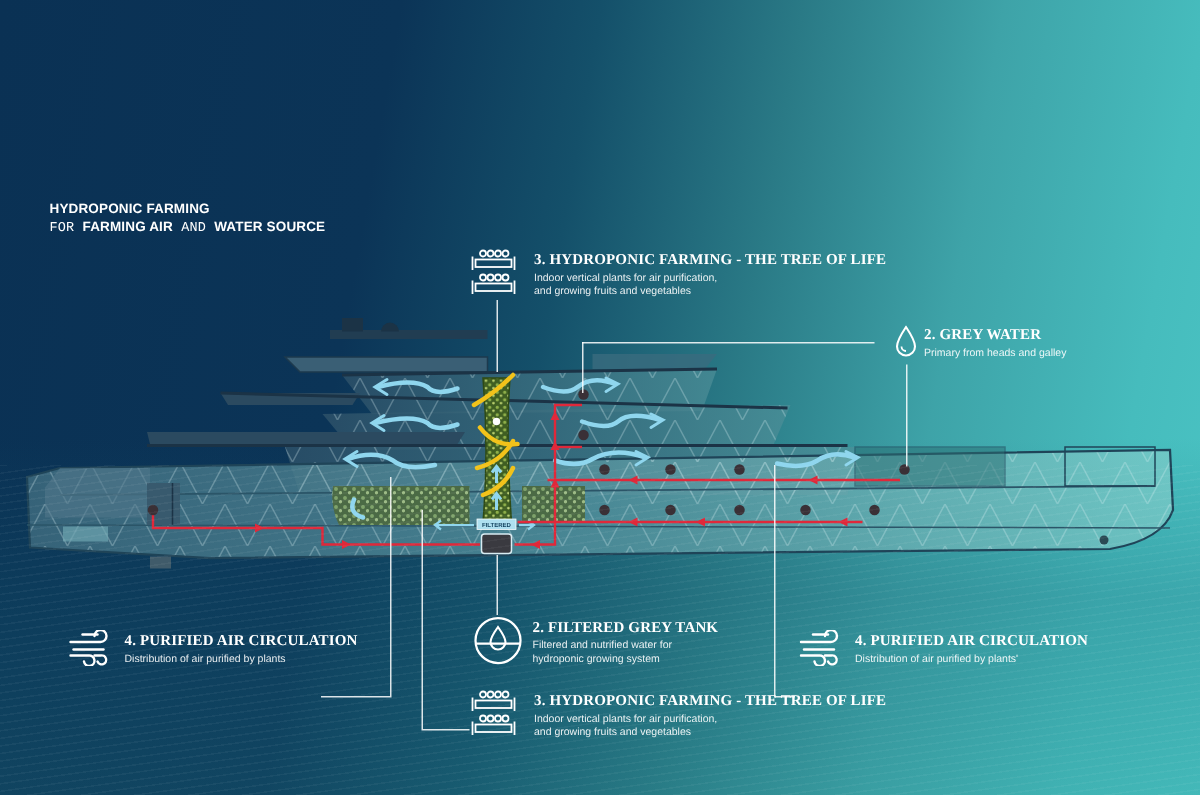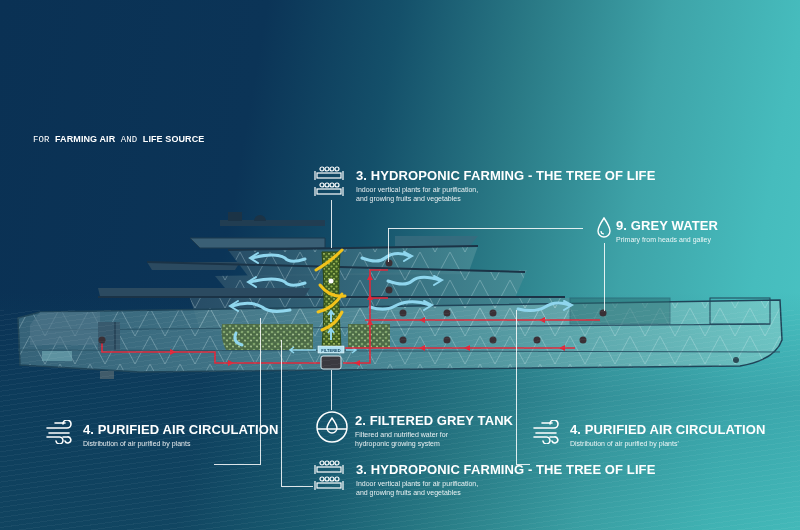--- a/index.html
+++ b/index.html
@@ -16,34 +16,35 @@
   #stage::after {
     content:""; position:absolute; left:0; right:0; bottom:0; height:220px;
     background: repeating-linear-gradient(172deg, rgba(255,255,255,0.045) 0px, rgba(255,255,255,0.045) 1px, transparent 1px, transparent 5px);
     pointer-events:none;
   }
   .heading { position:absolute; left:33px; top:133px; color:#fff; font-size:9px; line-height:12px; letter-spacing:0.1px; }
   .heading b { font-weight:bold; }
   .heading .light { font-weight:normal;font-family:Liberation Mono, monospace; }
 
   .callout { position:absolute; color:#fff; }
-  .callout .title { font-size:13px; font-weight:bold; letter-spacing:0.1px; white-space:nowrap; }
+  .callout .title { font-size:10px; font-weight:bold; letter-spacing:0.1px; white-space:nowrap;font-family:Liberation Serif, serif; }
   .callout .desc { font-size:7px; line-height:9px; opacity:0.9; white-space:nowrap; margin-top:2px; }
   .callout .icon { position:absolute; }
 
   svg.ship { position:absolute; left:0; top:0; }
   .line { position:absolute; background:rgba(255,255,255,0.85); }
 </style>
 </head>
 <body>
 
 <div id="stage">
 
   <div class="heading">
-    <div><span class="light">FOR </span><b>FARMING AIR</b><span class="light"> AND </span><b>LIFE SOURCE</b></div>
+    <div><b>HYDROPONIC FARMING</b></div>
+    <div><span class="light">FOR </span><b>FARMING AIR</b><span class="light"> AND </span><b>WATER SOURCE</b></div>
   </div>
 
   <svg class="ship" width="800" height="530" viewBox="0 0 800 530">
     <defs>
       <linearGradient id="hullGrad" x1="0" y1="0" x2="1" y2="0">
         <stop offset="0" stop-color="#3d6a7e" stop-opacity="0.85"></stop>
         <stop offset="0.5" stop-color="#5d9aa4" stop-opacity="0.7"></stop>
         <stop offset="1" stop-color="#8fd0cc" stop-opacity="0.55"></stop>
       </linearGradient>
       <linearGradient id="deckGrad" x1="0" y1="0" x2="1" y2="0">
@@ -232,21 +233,21 @@
       </div>
     </div>
   </div>
 
   <div class="callout" style="left:596px;top:217px;">
     <svg class="icon" width="16" height="22" viewBox="0 0 16 22" style="left:0;top:0;">
       <path d="M8 1 C8 1 2 10 2 14 A6 6 0 0 0 14 14 C14 10 8 1 8 1z" stroke="#fff" stroke-width="1.4" fill="none"></path>
       <path d="M5 14 A3 3 0 0 0 8 17" stroke="#fff" stroke-width="1.2" fill="none"></path>
     </svg>
     <div style="position:absolute;left:20px;top:1px;">
-      <div class="title">9. GREY WATER</div>
+      <div class="title">2. GREY WATER</div>
       <div class="desc">
         <div>Primary from heads and galley</div>
       </div>
     </div>
   </div>
 
   <div class="callout" style="left:315px;top:410px;">
     <svg class="icon" width="34" height="34" viewBox="0 0 34 34" style="left:0;top:0;">
       <circle cx="17" cy="17" r="15" stroke="#fff" stroke-width="1.5" fill="none"></circle>
       <line x1="2" y1="19" x2="32" y2="19" stroke="#fff" stroke-width="1.5"></line>

